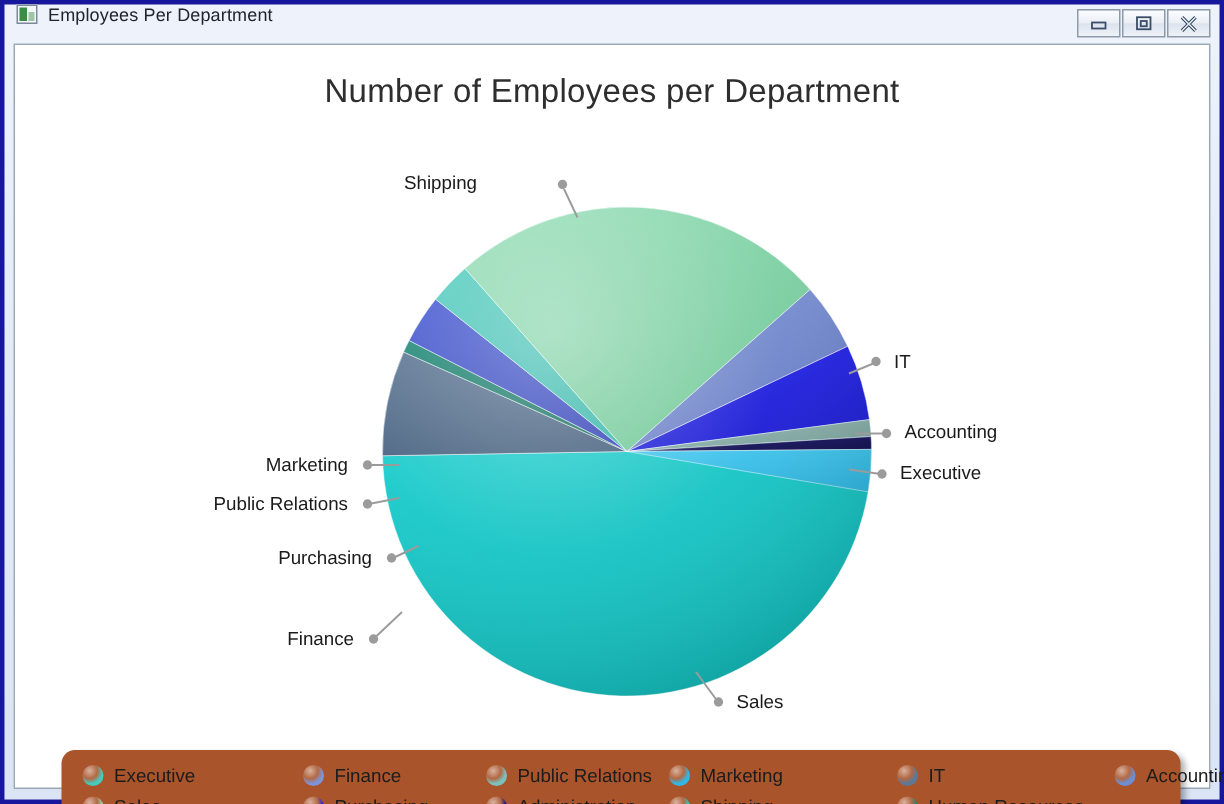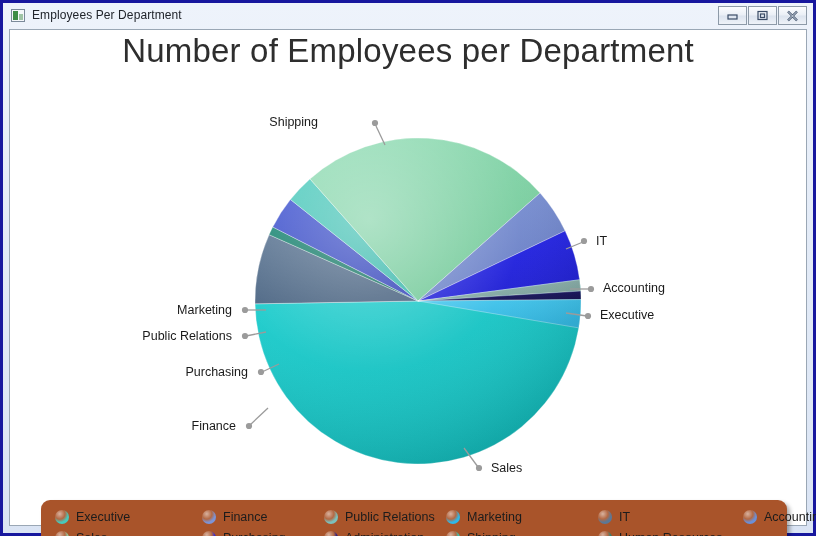--- a/index.html
+++ b/index.html
@@ -11,21 +11,21 @@
   }
   
   #window{
     position:absolute;left:0;top:0;width:816px;height:536px;
     box-sizing:border-box;
     border:3px solid #17179e;
     background:linear-gradient(to bottom,#eef3fb 0%,#e3ebf7 45%,#dae4f4 100%);
   }
   #titlebar{
     position:absolute;left:0;top:0;right:0;height:24px;
-    display:flex;align-items:center;
+    display:flex;
   }
   #app-icon{
     width:14px;height:13px;margin-left:8px;margin-right:7px;
     background:#f4f7fa;border:1px solid #7b8a9a;
     position:relative;box-sizing:border-box;flex:none;
   }
   #app-icon:before{
     content:"";position:absolute;left:1px;top:1px;width:5px;bottom:1px;
     background:#3d8c46;
   }
@@ -47,22 +47,22 @@
     display:flex;align-items:center;justify-content:center;
     color:#2c3e57;
   }
   .wbtn svg{display:block;}
   
   #client{
     position:absolute;left:6px;top:26px;right:6px;bottom:7px;
     background:#ffffff;border:1px solid #9aa7b5;box-sizing:border-box;
   }
   #chart-title{
-    position:absolute;left:0;right:0;top:2px;
-    text-align:center;font-size:33px;color:#2e2e2e;
+    position:absolute;left:0;right:0;top:18px;
+    text-align:center;font-size:22px;color:#2e2e2e;
     font-weight:400;letter-spacing:.2px;
   }
   #plot{
     position:absolute;left:0;top:0;width:802px;height:447px;
   }
   .slice-label{
     position:absolute;font-size:12.5px;color:#1a1a1a;white-space:nowrap;
   }
   
   #legend{

